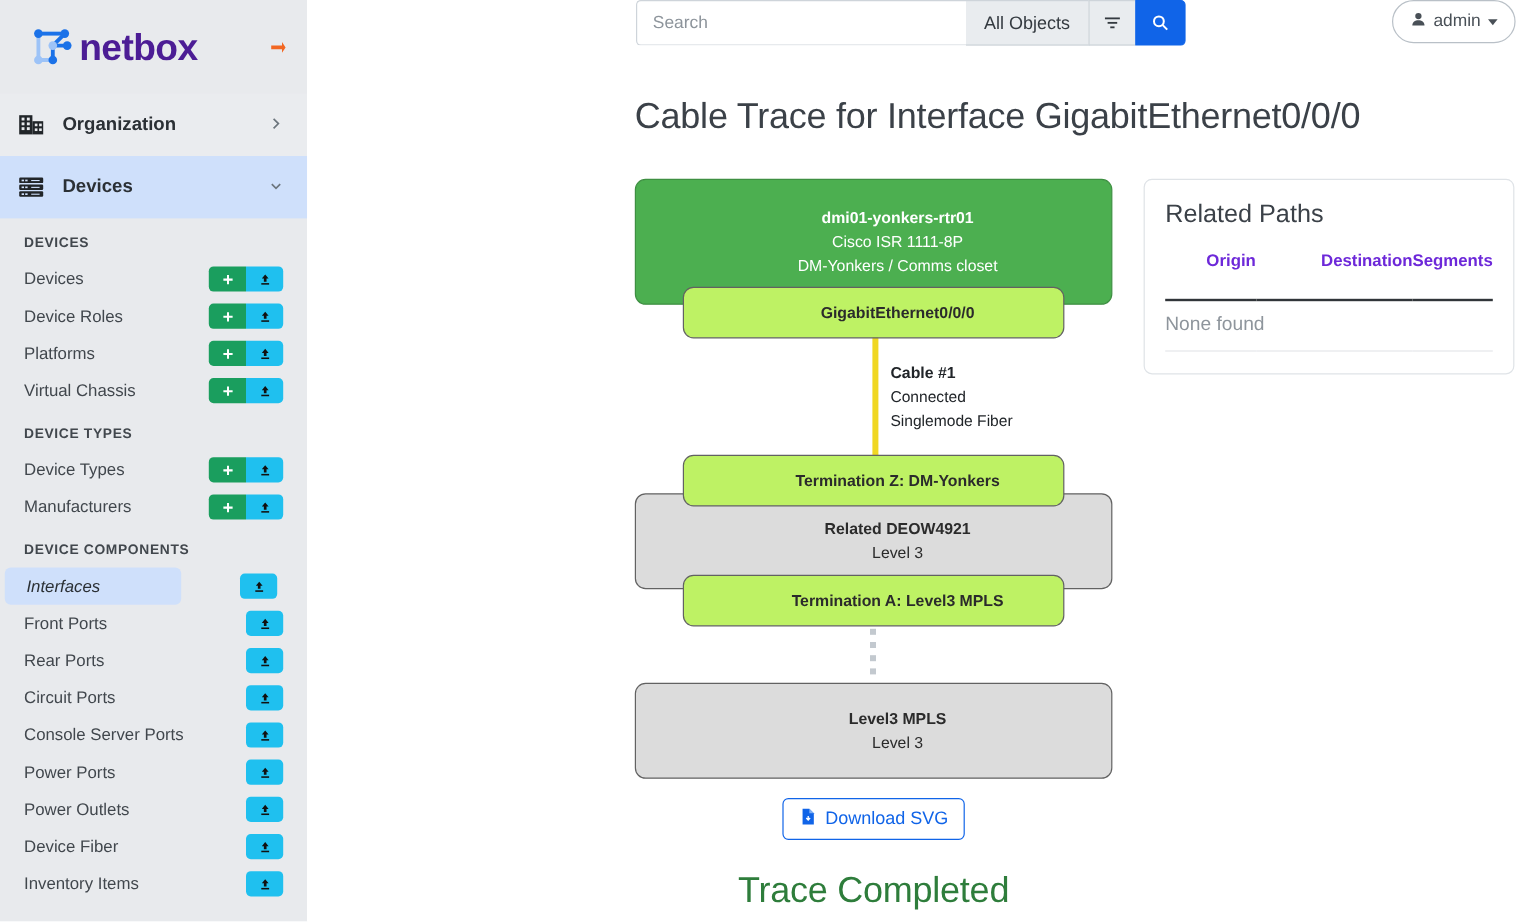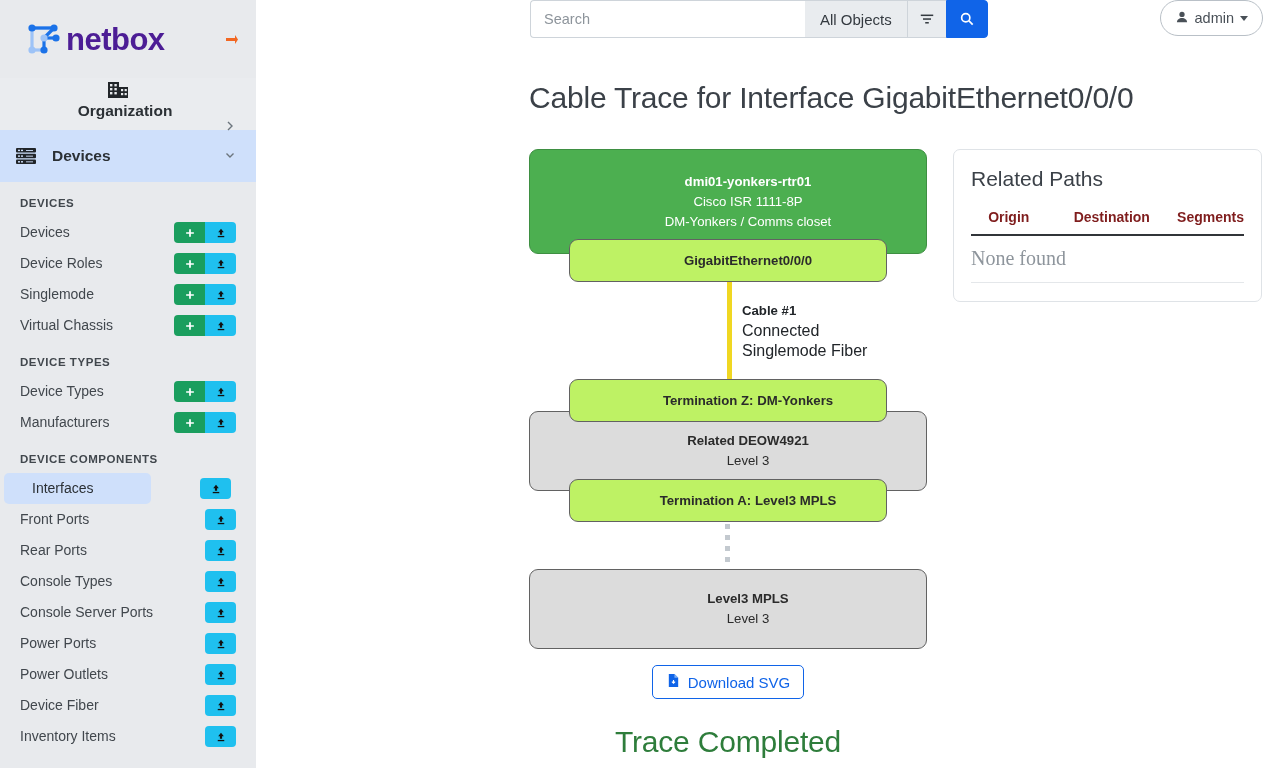--- a/index.html
+++ b/index.html
@@ -31,40 +31,40 @@
     letter-spacing: -0.5px; margin-left: 0; line-height: 1;
   }
   .pin-icon { margin-left: auto; width: 16px; height: 16px; }
 
   .nav-group {
     height: 52px;
     display: flex; align-items: center;
     padding: 0 20px 0 14px;
     cursor: pointer;
   }
-  .nav-group.plain { background: #eaecef; flex-direction: column; }
+  .nav-group.plain { background: #eaecef; }
   .nav-group.active { background: #cfe0fb; }
   .nav-ico { width: 24px; height: 24px; flex: 0 0 24px; margin-right: 14px; }
   .nav-group-label { font-size: 15.5px; font-weight: 700; color: #2b3035; }
   .nav-chevron { margin-left: auto; color: #6c757d; font-size: 13px; line-height: 1; }
 
   .sec-head {
     font-size: 11.5px; font-weight: 700; letter-spacing: .55px;
     color: #41474d; padding: 15px 0 8px 20px; text-transform: uppercase;
   }
   .nav-item {
     height: 31px; display: flex; align-items: center;
     padding: 0 20px 0 20px; position: relative;
   }
   .nav-item .lbl {
     font-size: 14px; color: #41474d; line-height: 31px;
   }
   .nav-item.sel {
     background: #cfe0fb; border-radius: 5px;
-    margin: 0 49px 0 4px; padding-left: 28px; width: 203px;
+    margin: 0 49px 0 4px; padding-left: 18px; width: 203px; font-style: italic;
   }
   .nav-item.sel .lbl { color: #2b3035; }
   .btn-group { margin-left: auto; display: flex; height: 21px; }
   .mini-btn {
     width: 31px; height: 21px; display: flex;
     align-items: center; justify-content: center;
     border: none; cursor: pointer;
   }
   .mini-btn.add { background: #1a9e5e; border-radius: 4px 0 0 4px; }
   .mini-btn.imp { background: #1fc0ef; border-radius: 0 4px 4px 0; }
@@ -158,21 +158,21 @@
     background: #dcdcdc; color: #2b2b2b;
   }
   .cable-line {
     position: absolute; width: 5px; background: #f0d722;
     left: 198px;
   }
   .cable-label {
     position: absolute; left: 213px; text-align: left;
   }
   .cable-label .cl-t { font-size: 13.2px; font-weight: 700; line-height: 20px; color: #212529; }
-  .cable-label .cl-s { font-size: 16px; line-height: 20px; color: #212529; }
+  .cable-label .cl-s { font-size: 13px; line-height: 20px; color: #212529; }
   .dots { position: absolute; left: 196px; }
   .dots i {
     display: block; width: 5px; height: 5px;
     background: #c3c9cf; margin-bottom: 6px;
   }
 
   .dl-wrap { text-align: center; padding-top: 16px; width: 398px; }
   .dl-btn {
     display: inline-flex; align-items: center; gap: 7px;
     border: 1px solid #1064e8; border-radius: 5px;
@@ -187,27 +187,26 @@
   }
 
   
   .card {
     border: 1px solid #dfe3e7; border-radius: 7px;
     background: #fff; padding: 17px 17px 18px 17px;
   }
   .card-title { font-size: 21px; font-weight: 400; color: #3b4148; padding-bottom: 18px; }
   table.paths { width: 100%; border-collapse: collapse; }
   table.paths th {
-    text-align: center; font-size: 14px; font-weight: 700; color: #7f1d1d;
-    padding: 0 0 9px 0; border-bottom: 2px solid #313539;
+    text-align: right; font-size: 14px; font-weight: 700; color: #6d28d9;
+    padding: 0 0 24px 0; border-bottom: 2px solid #313539;
   }
   table.paths td {
-    font-size: 20px; color: #8e959c; padding: 11px 0 12px 0;
+    font-size: 16px; color: #8e959c; padding: 11px 0 12px 0;
     border-bottom: 1px solid #e4e7ea;
-    font-family: Liberation Serif, serif;
   }
   .col-o { width: 127px; }
   .col-d { width: 212px; }
 </style>
 </head>
 <body>
 
 <div class="app">
 
   <aside class="sidebar">
@@ -323,21 +322,21 @@
           </span>
         <span class="mini-btn imp">
             <svg viewBox="0 0 14 14" width="12" height="12" fill="#111">
               <path d="M7 2 L10.3 6 H8.3 v3 H5.7 V6 H3.7 Z"></path>
               <rect x="3.2" y="10.4" width="7.6" height="1.5"></rect>
             </svg>
           </span>
       </span>
     </div>
     <div class="nav-item">
-      <span class="lbl">Singlemode</span>
+      <span class="lbl">Platforms</span>
       <span class="btn-group">
         <span class="mini-btn add">
             <svg viewBox="0 0 14 14" width="12" height="12">
               <path d="M7 2.5v9M2.5 7h9" stroke="#fff" stroke-width="2"></path>
             </svg>
           </span>
         <span class="mini-btn imp">
             <svg viewBox="0 0 14 14" width="12" height="12" fill="#111">
               <path d="M7 2 L10.3 6 H8.3 v3 H5.7 V6 H3.7 Z"></path>
               <rect x="3.2" y="10.4" width="7.6" height="1.5"></rect>
@@ -428,21 +427,21 @@
       <span class="btn-group">
         <span class="mini-btn imp solo">
             <svg viewBox="0 0 14 14" width="12" height="12" fill="#111">
               <path d="M7 2 L10.3 6 H8.3 v3 H5.7 V6 H3.7 Z"></path>
               <rect x="3.2" y="10.4" width="7.6" height="1.5"></rect>
             </svg>
           </span>
       </span>
     </div>
     <div class="nav-item">
-      <span class="lbl">Console Types</span>
+      <span class="lbl">Circuit Ports</span>
       <span class="btn-group">
         <span class="mini-btn imp solo">
             <svg viewBox="0 0 14 14" width="12" height="12" fill="#111">
               <path d="M7 2 L10.3 6 H8.3 v3 H5.7 V6 H3.7 Z"></path>
               <rect x="3.2" y="10.4" width="7.6" height="1.5"></rect>
             </svg>
           </span>
       </span>
     </div>
     <div class="nav-item">

